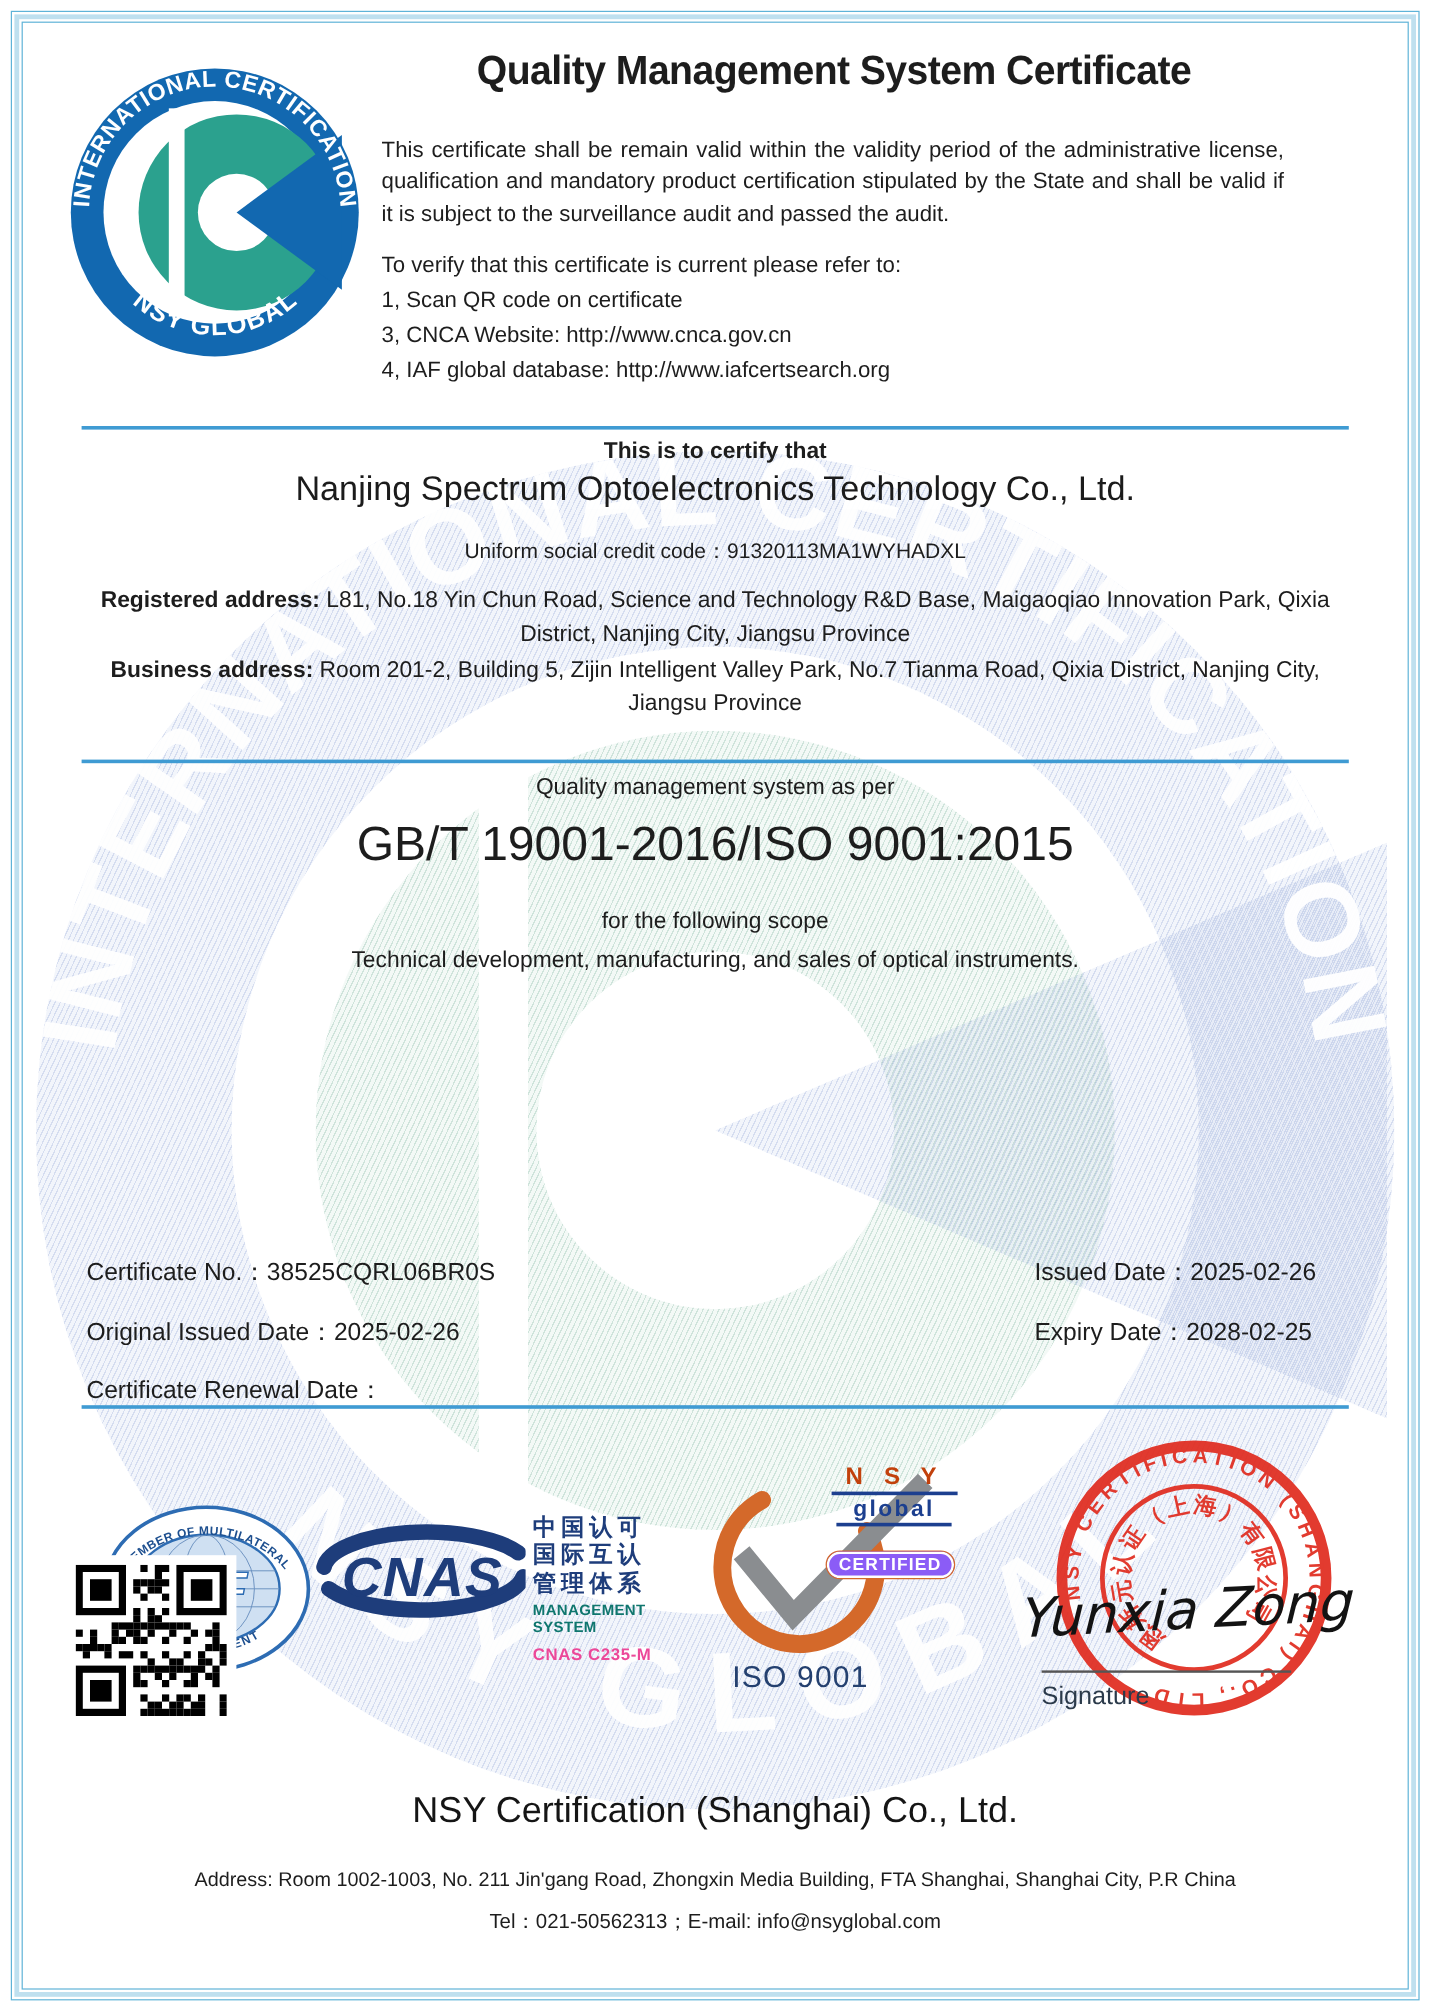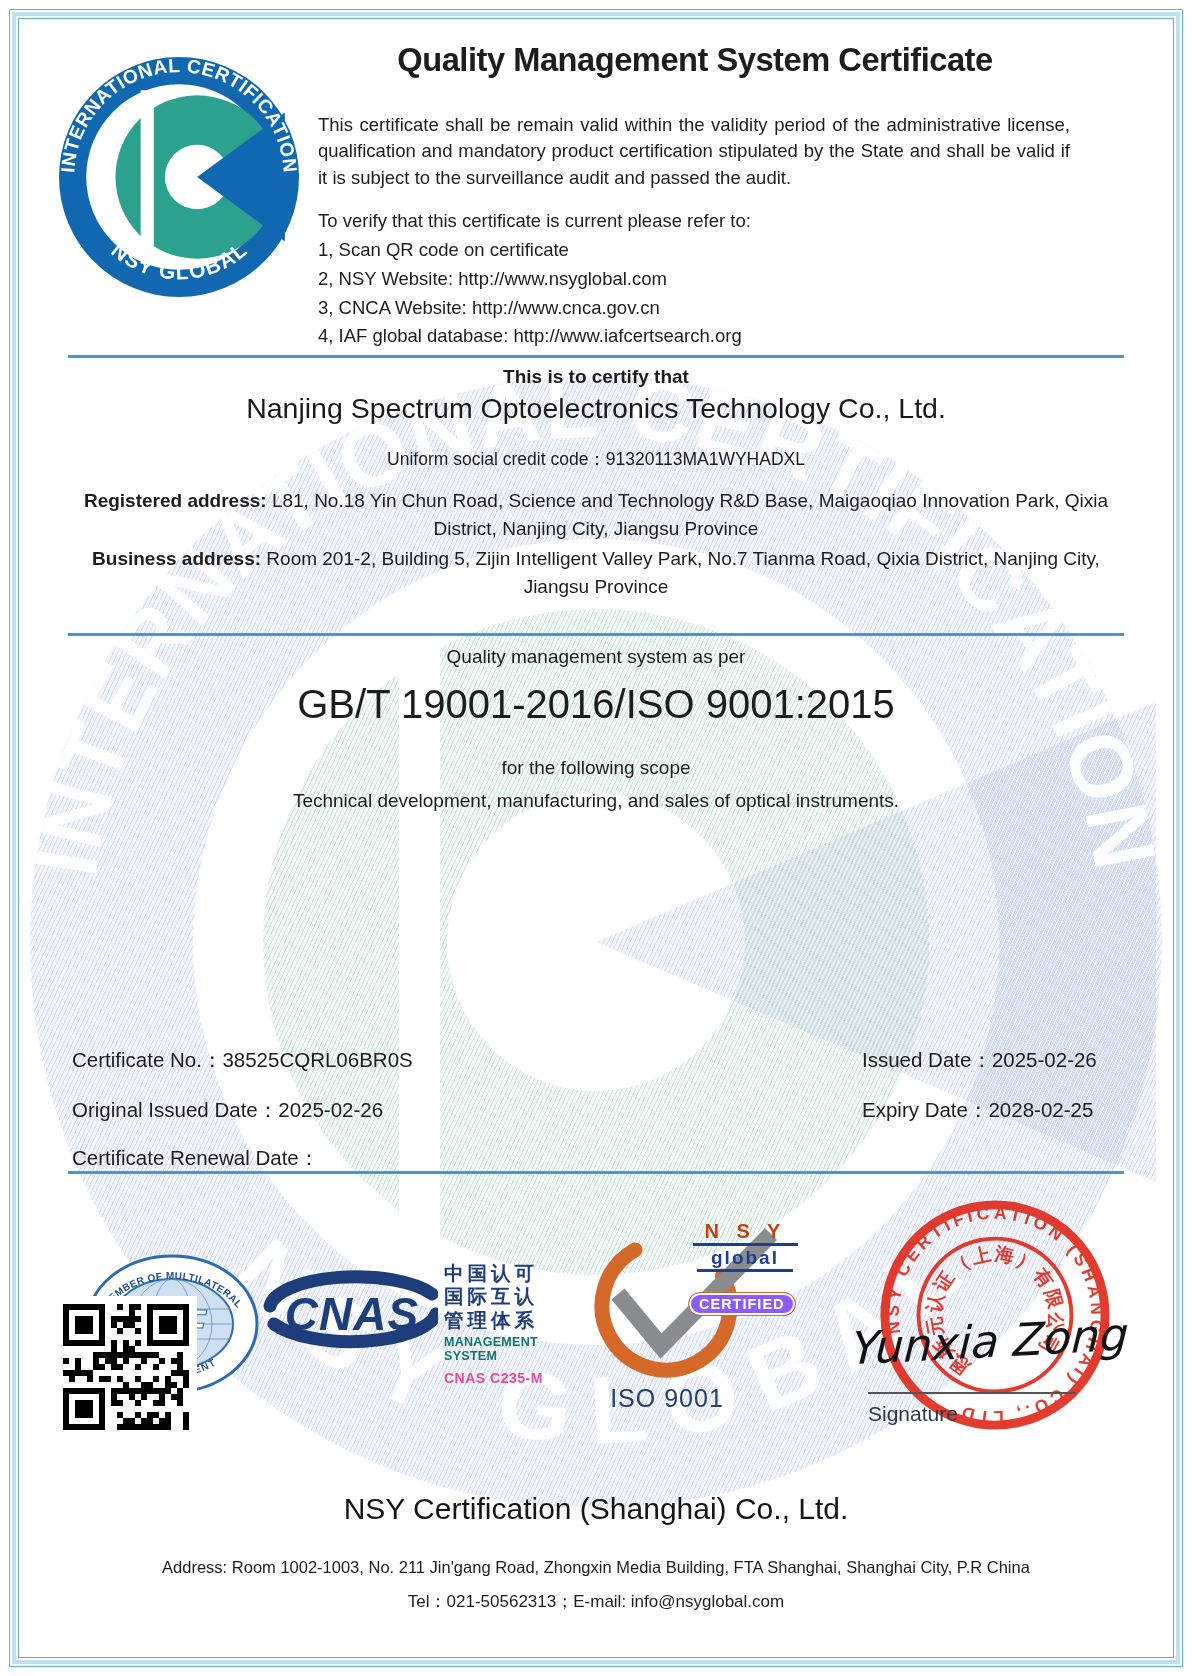--- a/index.html
+++ b/index.html
@@ -126,21 +126,20 @@
     <text font-size="21" font-weight="bold" fill="#ffffff" font-family="Liberation Sans,sans-serif">
       <textPath href="#lgBot" startOffset="50%" text-anchor="middle" textLength="150">NSY GLOBAL</textPath>
     </text>
   </svg>
 
   <div class="abs title">Quality Management System Certificate</div>
   <div class="abs intro">This certificate shall be remain valid within the validity period of the administrative license, qualification and mandatory product certification stipulated by the State and shall be valid if it is subject to the surveillance audit and passed the audit.</div>
   <div class="abs verify">
     <div>To verify that this certificate is current please refer to:</div>
     <div>1, Scan QR code on certificate</div>
-    <div>2, NSY Website: http://www.nsyglobal.com</div>
     <div>3, CNCA Website: http://www.cnca.gov.cn</div>
     <div>4, IAF global database: http://www.iafcertsearch.org</div>
   </div>
 
   <div class="abs rule" style="top:355px;"></div>
 
   <div class="abs centerline lead">This is to certify that</div>
   <div class="abs centerline company">Nanjing Spectrum Optoelectronics Technology Co., Ltd.</div>
   <div class="abs centerline credit">
     <span>Uniform social credit code：</span><span>91320113MA1WYHADXL</span>

